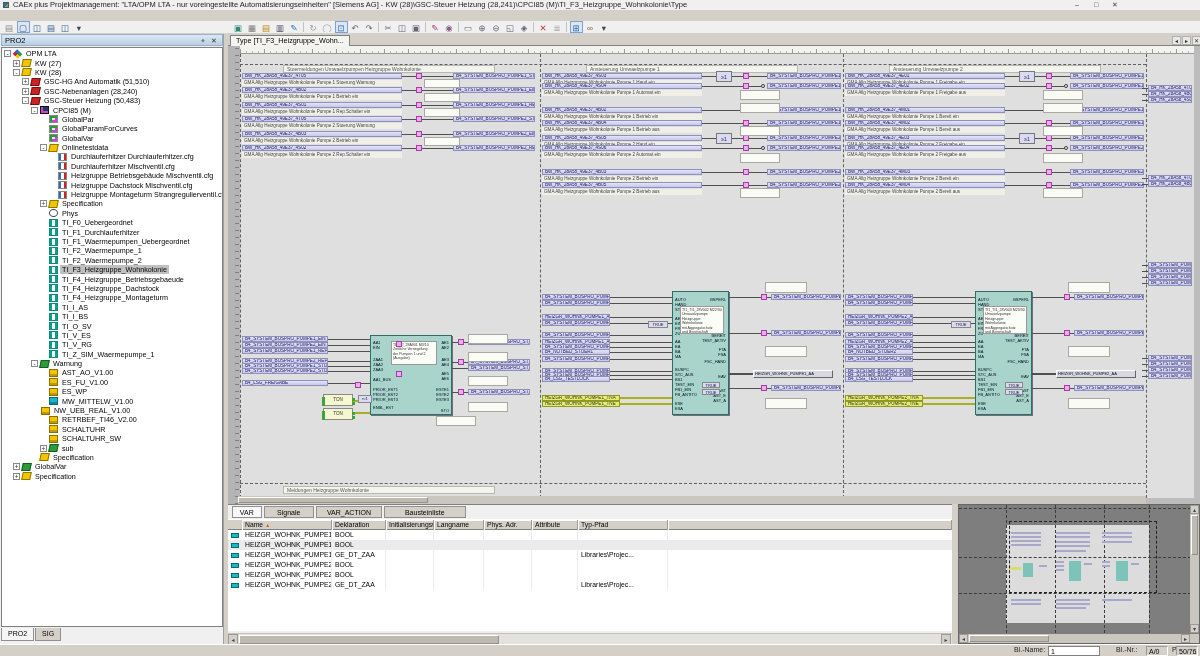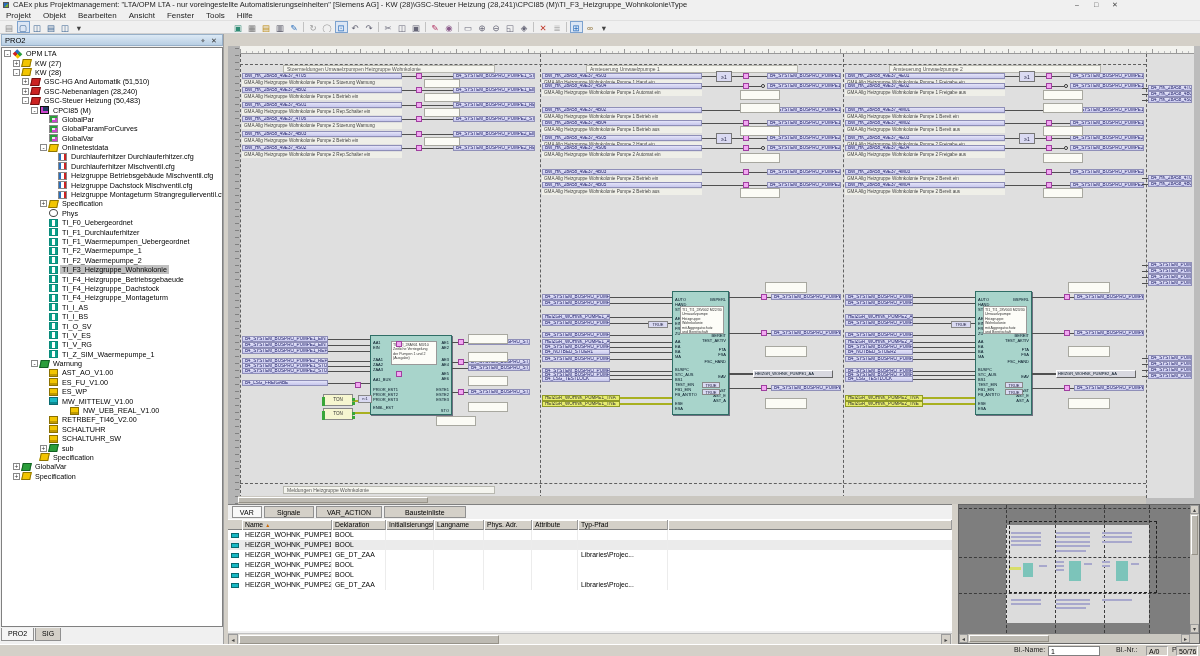--- a/index.html
+++ b/index.html
@@ -103,21 +103,20 @@
 <body>
 
 <div id="app">
   <div id="titlebar">
     <span id="appicon"></span>
     <span id="title-text">CAEx plus Projektmanagement: "LTA/OPM LTA - nur voreingestellte Automatisierungseinheiten" [Siemens AG] - KW (28)\GSC-Steuer Heizung (28,241)\CPCI85 (M)\TI_F3_Heizgruppe_Wohnkolonie\Type</span>
   <span class="winbtn" style="left: 1068px;">–</span>
       <span class="winbtn" style="left: 1087px;">□</span>
       <span class="winbtn" style="left: 1106px;">✕</span>
     </div>
-  <div id="menubar"><span class="menu-item">Projekt</span><span class="menu-item">Objekt</span><span class="menu-item">Bearbeiten</span><span class="menu-item">Ansicht</span><span class="menu-item">Fenster</span><span class="menu-item">Tools</span><span class="menu-item">Hilfe</span></div>
   <div id="toolbar"><span class="tbtn" style="color: rgb(138, 138, 138);">▤</span><span class="tbtn active" style="color: rgb(51, 94, 142);">▢</span><span class="tbtn" style="color: rgb(51, 94, 142);">◫</span><span class="tbtn" style="color: rgb(51, 94, 142);">▤</span><span class="tbtn" style="color: rgb(51, 94, 142);">◫</span><span class="tbtn" style="color: rgb(68, 68, 68);">▾</span><span class="tgap"></span><span class="tbtn" style="color: rgb(46, 139, 116);">▣</span><span class="tbtn" style="color: rgb(119, 119, 119);">▦</span><span class="tbtn" style="color: rgb(184, 134, 11);">▤</span><span class="tbtn" style="color: rgb(68, 68, 85);">▥</span><span class="tbtn" style="color: rgb(42, 111, 189);">✎</span><span class="tsep"></span><span class="tbtn" style="color: rgb(153, 153, 153);">↻</span><span class="tbtn" style="color: rgb(153, 153, 153);">◯</span><span class="tbtn active" style="color: rgb(42, 111, 189);">⊡</span><span class="tbtn" style="color: rgb(102, 102, 119);">↶</span><span class="tbtn" style="color: rgb(102, 102, 119);">↷</span><span class="tsep"></span><span class="tbtn" style="color: rgb(102, 102, 119);">✂</span><span class="tbtn" style="color: rgb(102, 102, 119);">◫</span><span class="tbtn" style="color: rgb(102, 102, 119);">▣</span><span class="tsep"></span><span class="tbtn" style="color: rgb(176, 48, 96);">✎</span><span class="tbtn" style="color: rgb(138, 90, 138);">◉</span><span class="tsep"></span><span class="tbtn" style="color: rgb(102, 102, 119);">▭</span><span class="tbtn" style="color: rgb(102, 102, 119);">⊕</span><span class="tbtn" style="color: rgb(102, 102, 119);">⊖</span><span class="tbtn" style="color: rgb(102, 102, 119);">◱</span><span class="tbtn" style="color: rgb(102, 102, 119);">◈</span><span class="tsep"></span><span class="tbtn" style="color: rgb(192, 57, 43);">✕</span><span class="tbtn" style="color: rgb(170, 170, 170);">≣</span><span class="tsep"></span><span class="tbtn active" style="color: rgb(42, 111, 189);">⊞</span><span class="tbtn" style="color: rgb(138, 106, 42);">∞</span><span class="tbtn" style="color: rgb(68, 68, 68);">▾</span></div>
 
   <div id="sidebar">
     <div id="sb-head">
       <span>PRO2</span>
     <span class="sb-headbtn" style="right: 14px;">⌖</span><span class="sb-headbtn" style="right: 3px;">✕</span></div>
     <div id="tree">
         <div class="trow" style="padding-left: 2px;">
           <span class="texp">-</span>
           <span class="ticon i-opm"></span>
@@ -301,21 +300,21 @@
         <div class="trow" style="padding-left: 38px;">
           <span class="texp-sp"></span>
           <span class="ticon i-lib"></span>
           <span class="tlabel">ES_WP</span>
         </div>
         <div class="trow" style="padding-left: 38px;">
           <span class="texp-sp"></span>
           <span class="ticon i-libt"></span>
           <span class="tlabel">MW_MITTELW_V1.00</span>
         </div>
-        <div class="trow" style="padding-left: 59px;">
+        <div class="trow" style="padding-left: 30px;">
           <span class="texp-sp"></span>
           <span class="ticon i-lib"></span>
           <span class="tlabel">NW_UEB_REAL_V1.00</span>
         </div>
         <div class="trow" style="padding-left: 38px;">
           <span class="texp-sp"></span>
           <span class="ticon i-lib"></span>
           <span class="tlabel">RETRBEF_TI46_V2.00</span>
         </div>
         <div class="trow" style="padding-left: 38px;">
@@ -346,20 +345,28 @@
         <div class="trow" style="padding-left: 11px;">
           <span class="texp">+</span>
           <span class="ticon i-fy"></span>
           <span class="tlabel">Specification</span>
         </div>
       </div>
     <div id="sb-tabs"><span class="sbtab active">PRO2</span><span class="sbtab">SIG</span></div>
   </div>
   <div id="vsplit"></div>
 
+  <div id="tabbar">
+    <div id="doc-tab">
+      <span>Type [TI_F3_Heizgruppe_Wohn...</span>
+    </div>
+  <span class="tabctl" style="left: 944px;">◂</span>
+      <span class="tabctl" style="left: 954px;">▸</span>
+      <span class="tabctl" style="left: 964px;">✕</span>
+    </div>
 
   <div id="cnv">
     <div id="page"></div>
     <div id="ruler"></div>
     <div id="lruler"></div>
   <div class="vline" style="position: absolute; left: 12px; top: 8px; height: 444px;"></div>
       <div class="vline" style="position: absolute; left: 312px; top: 8px; height: 444px;"></div>
       <div class="vline" style="position: absolute; left: 615px; top: 8px; height: 444px;"></div>
       <div class="vline" style="position: absolute; left: 918px; top: 8px; height: 444px;"></div>
       <div class="hline" style="position: absolute; left: 12px; top: 18px; width: 906px;"></div>

